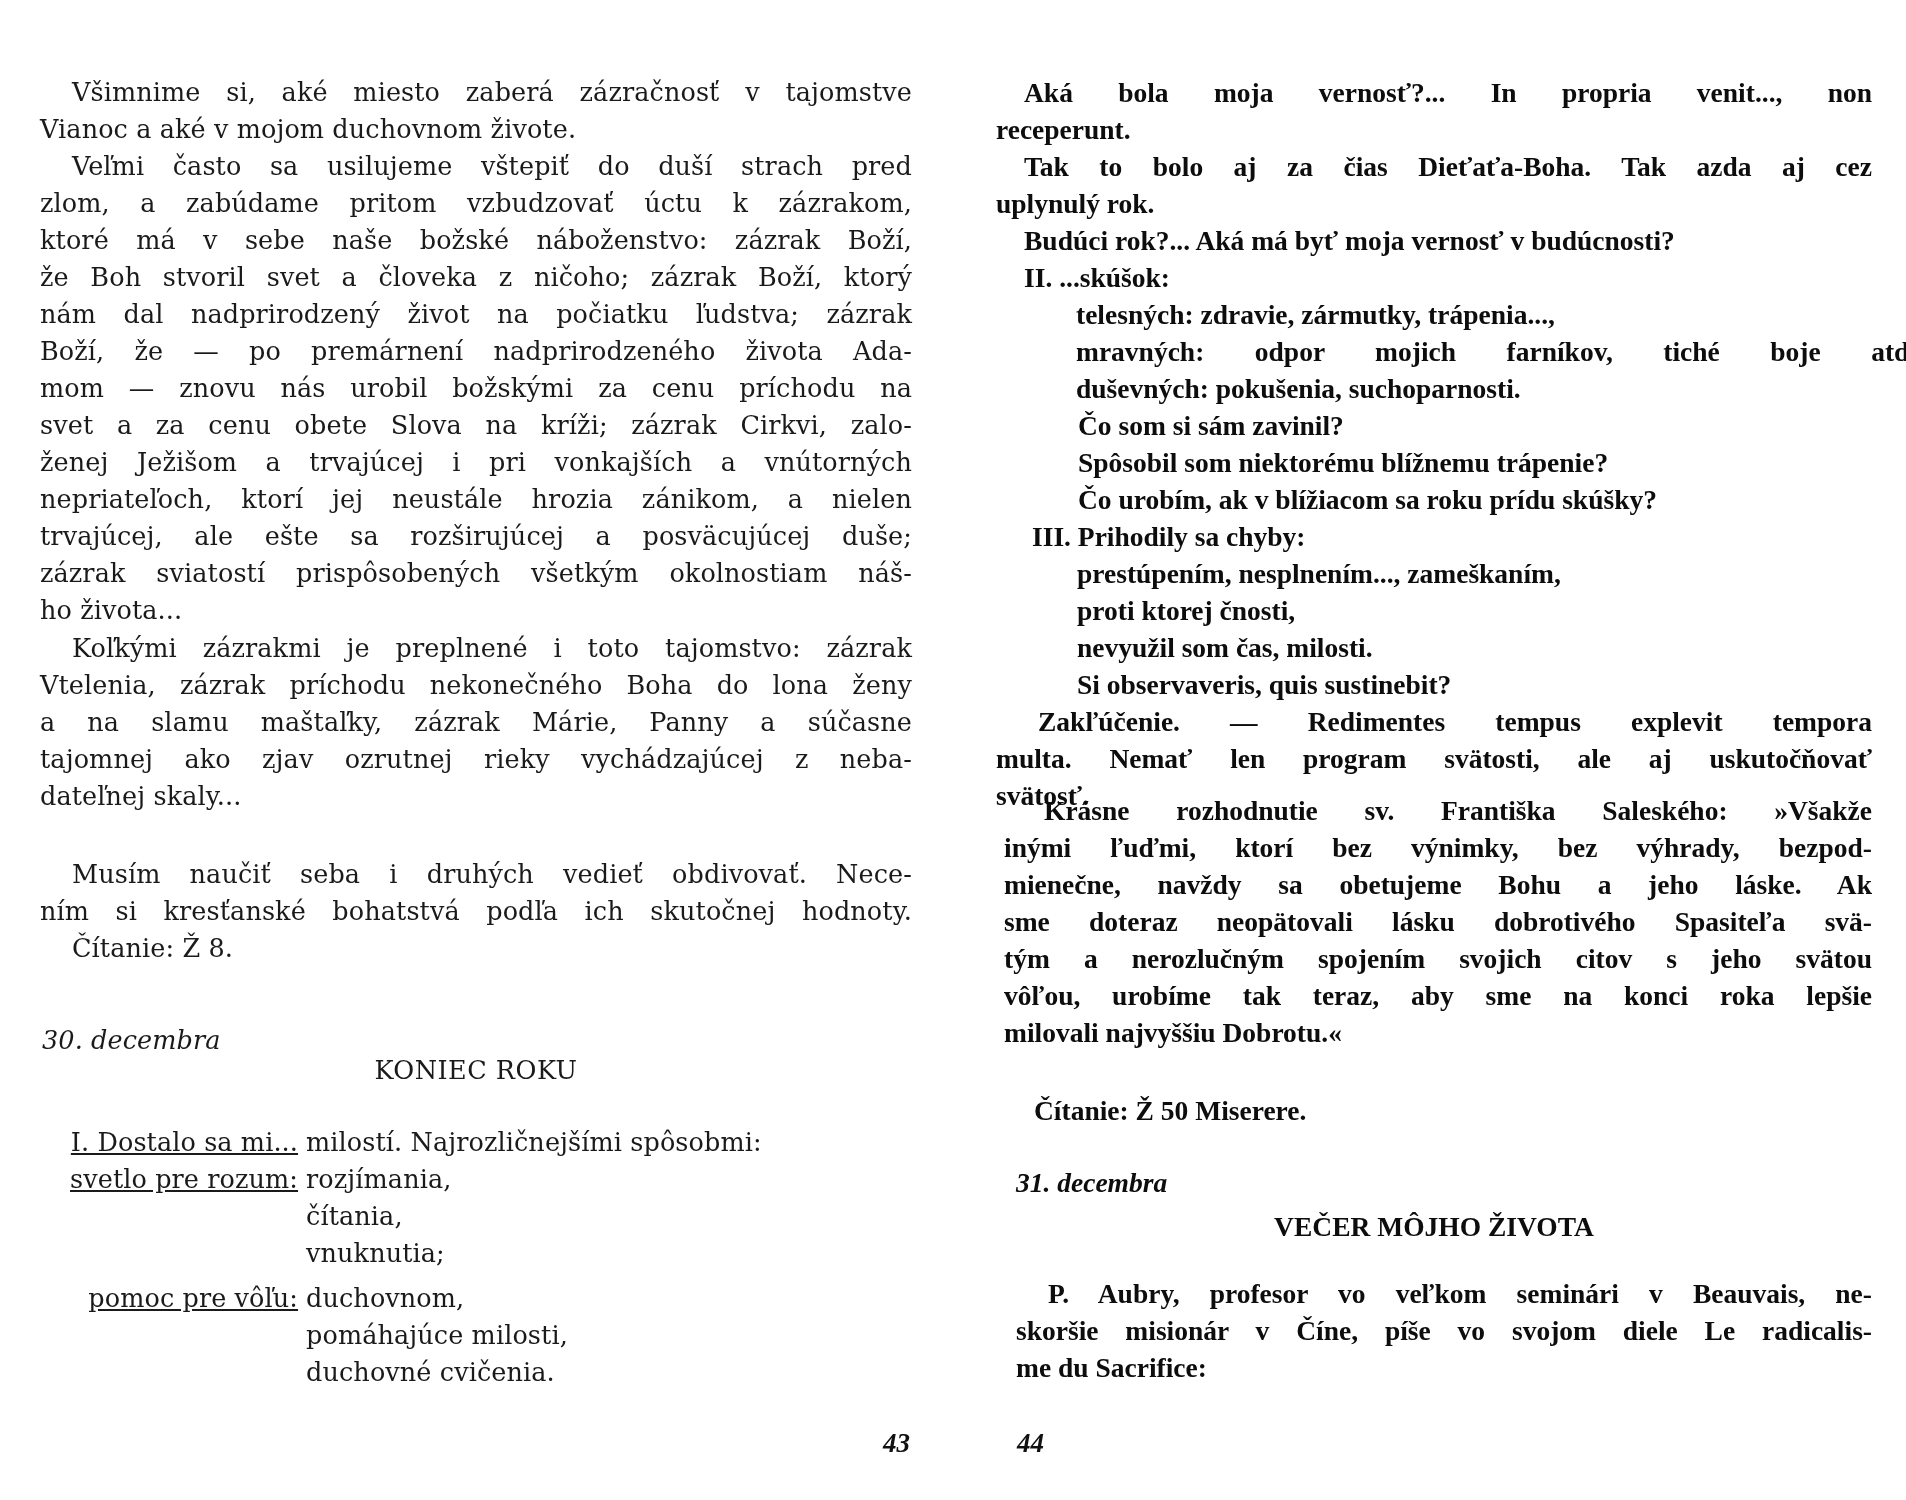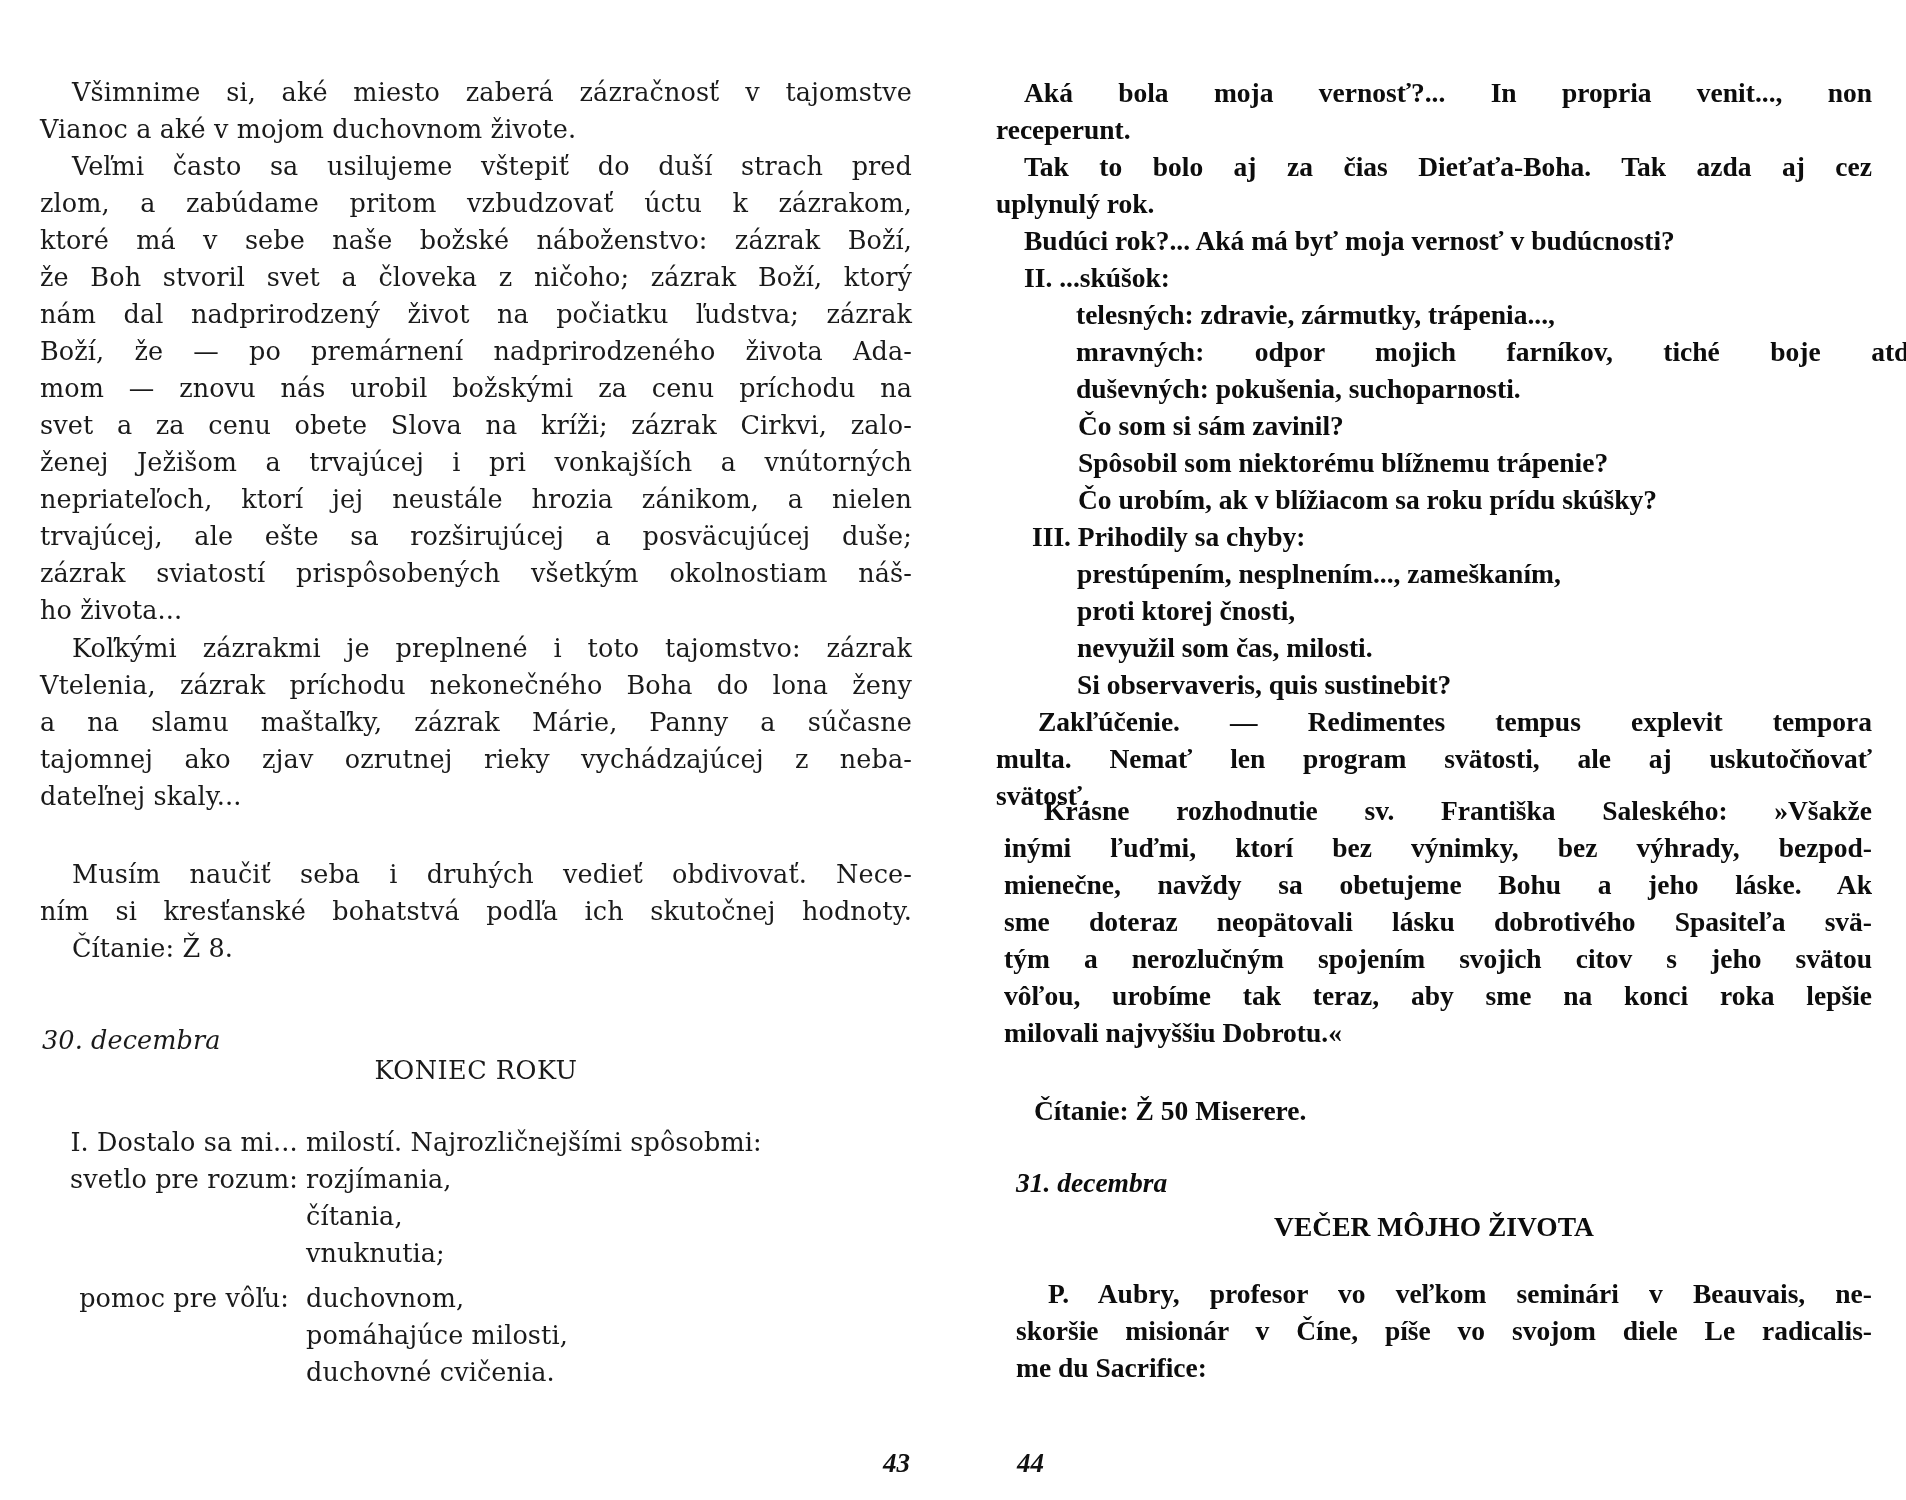--- a/index.html
+++ b/index.html
@@ -6,23 +6,23 @@
   body { width:1906px; height:1500px; position:relative; overflow:hidden; color:#111; }
   .col { position:absolute; font-size:28px; line-height:37px; }
   .left { left:40px; width:872px; font-family:"DejaVu Serif","Liberation Serif",serif; font-size:25.5px; letter-spacing:0.1px; color:#1a1a1a; }
   .right { left:996px; width:876px; font-family:"Liberation Serif","DejaVu Serif",serif; font-weight:bold; font-size:27.5px; color:#0d0d0d; }
   .blk { position:absolute; left:0; width:100%; }
   .line { white-space:nowrap; display:block; }
   .just { text-align:justify; text-align-last:justify; display:block; }
   .date { font-style:italic; }
   .title { text-align:center; }
   .title.left-t { letter-spacing:0.5px; }
-  .pn { position:absolute; font-family:"Liberation Serif",serif; font-weight:bold; font-style:italic; font-size:27px; top:1428px;margin-top:20px; }
+  .pn { position:absolute; font-family:"Liberation Serif",serif; font-weight:bold; font-style:italic; font-size:27px; top:1428px; }
   .tbl { display:grid; grid-template-columns:auto 1fr; }
-  .tbl .lab { text-align:center; padding-right:8px; white-space:nowrap; }
+  .tbl .lab { text-align:right; padding-right:8px; white-space:nowrap;text-decoration:underline; }
   .tbl .val { white-space:nowrap; }
 </style>
 </head>
 <body>
 
 <div class="col left">
 
   <div class="blk" style="top:74px">
     <span class="just" style="padding-left:32px">Všimnime si, aké miesto zaberá zázračnosť v tajomstve</span>
     <span class="line">Vianoc a aké v mojom duchovnom živote.</span>

